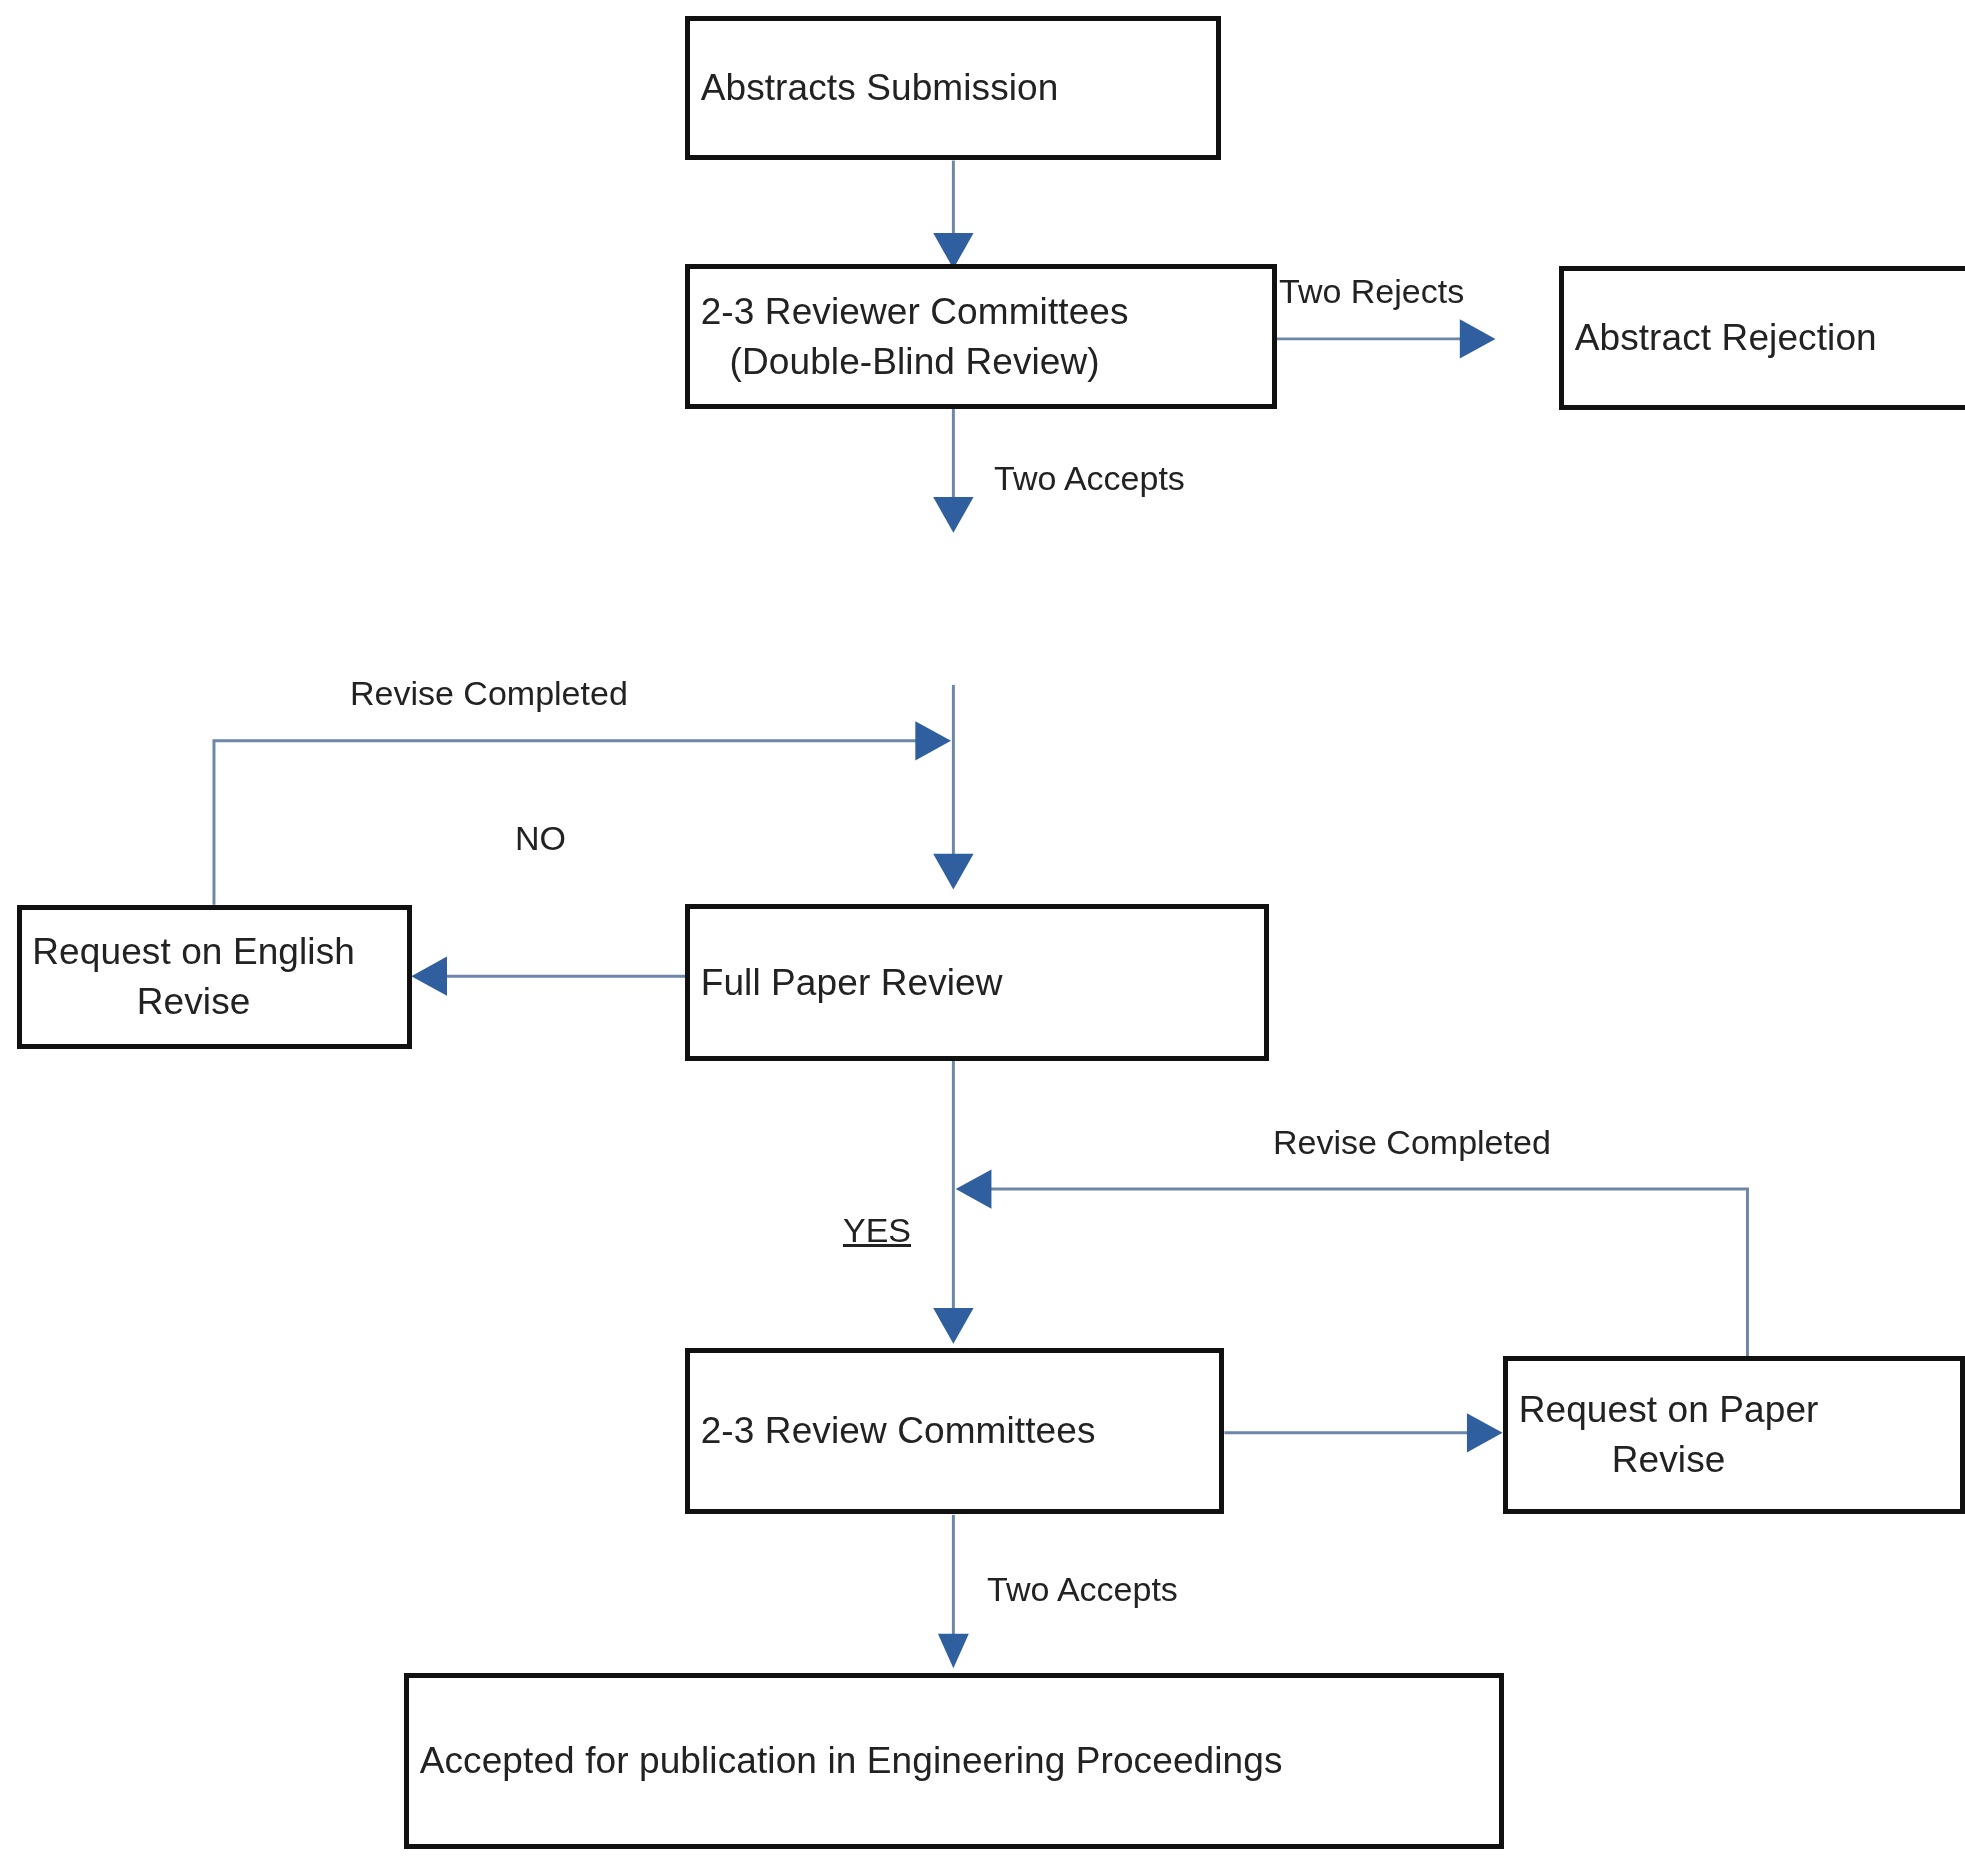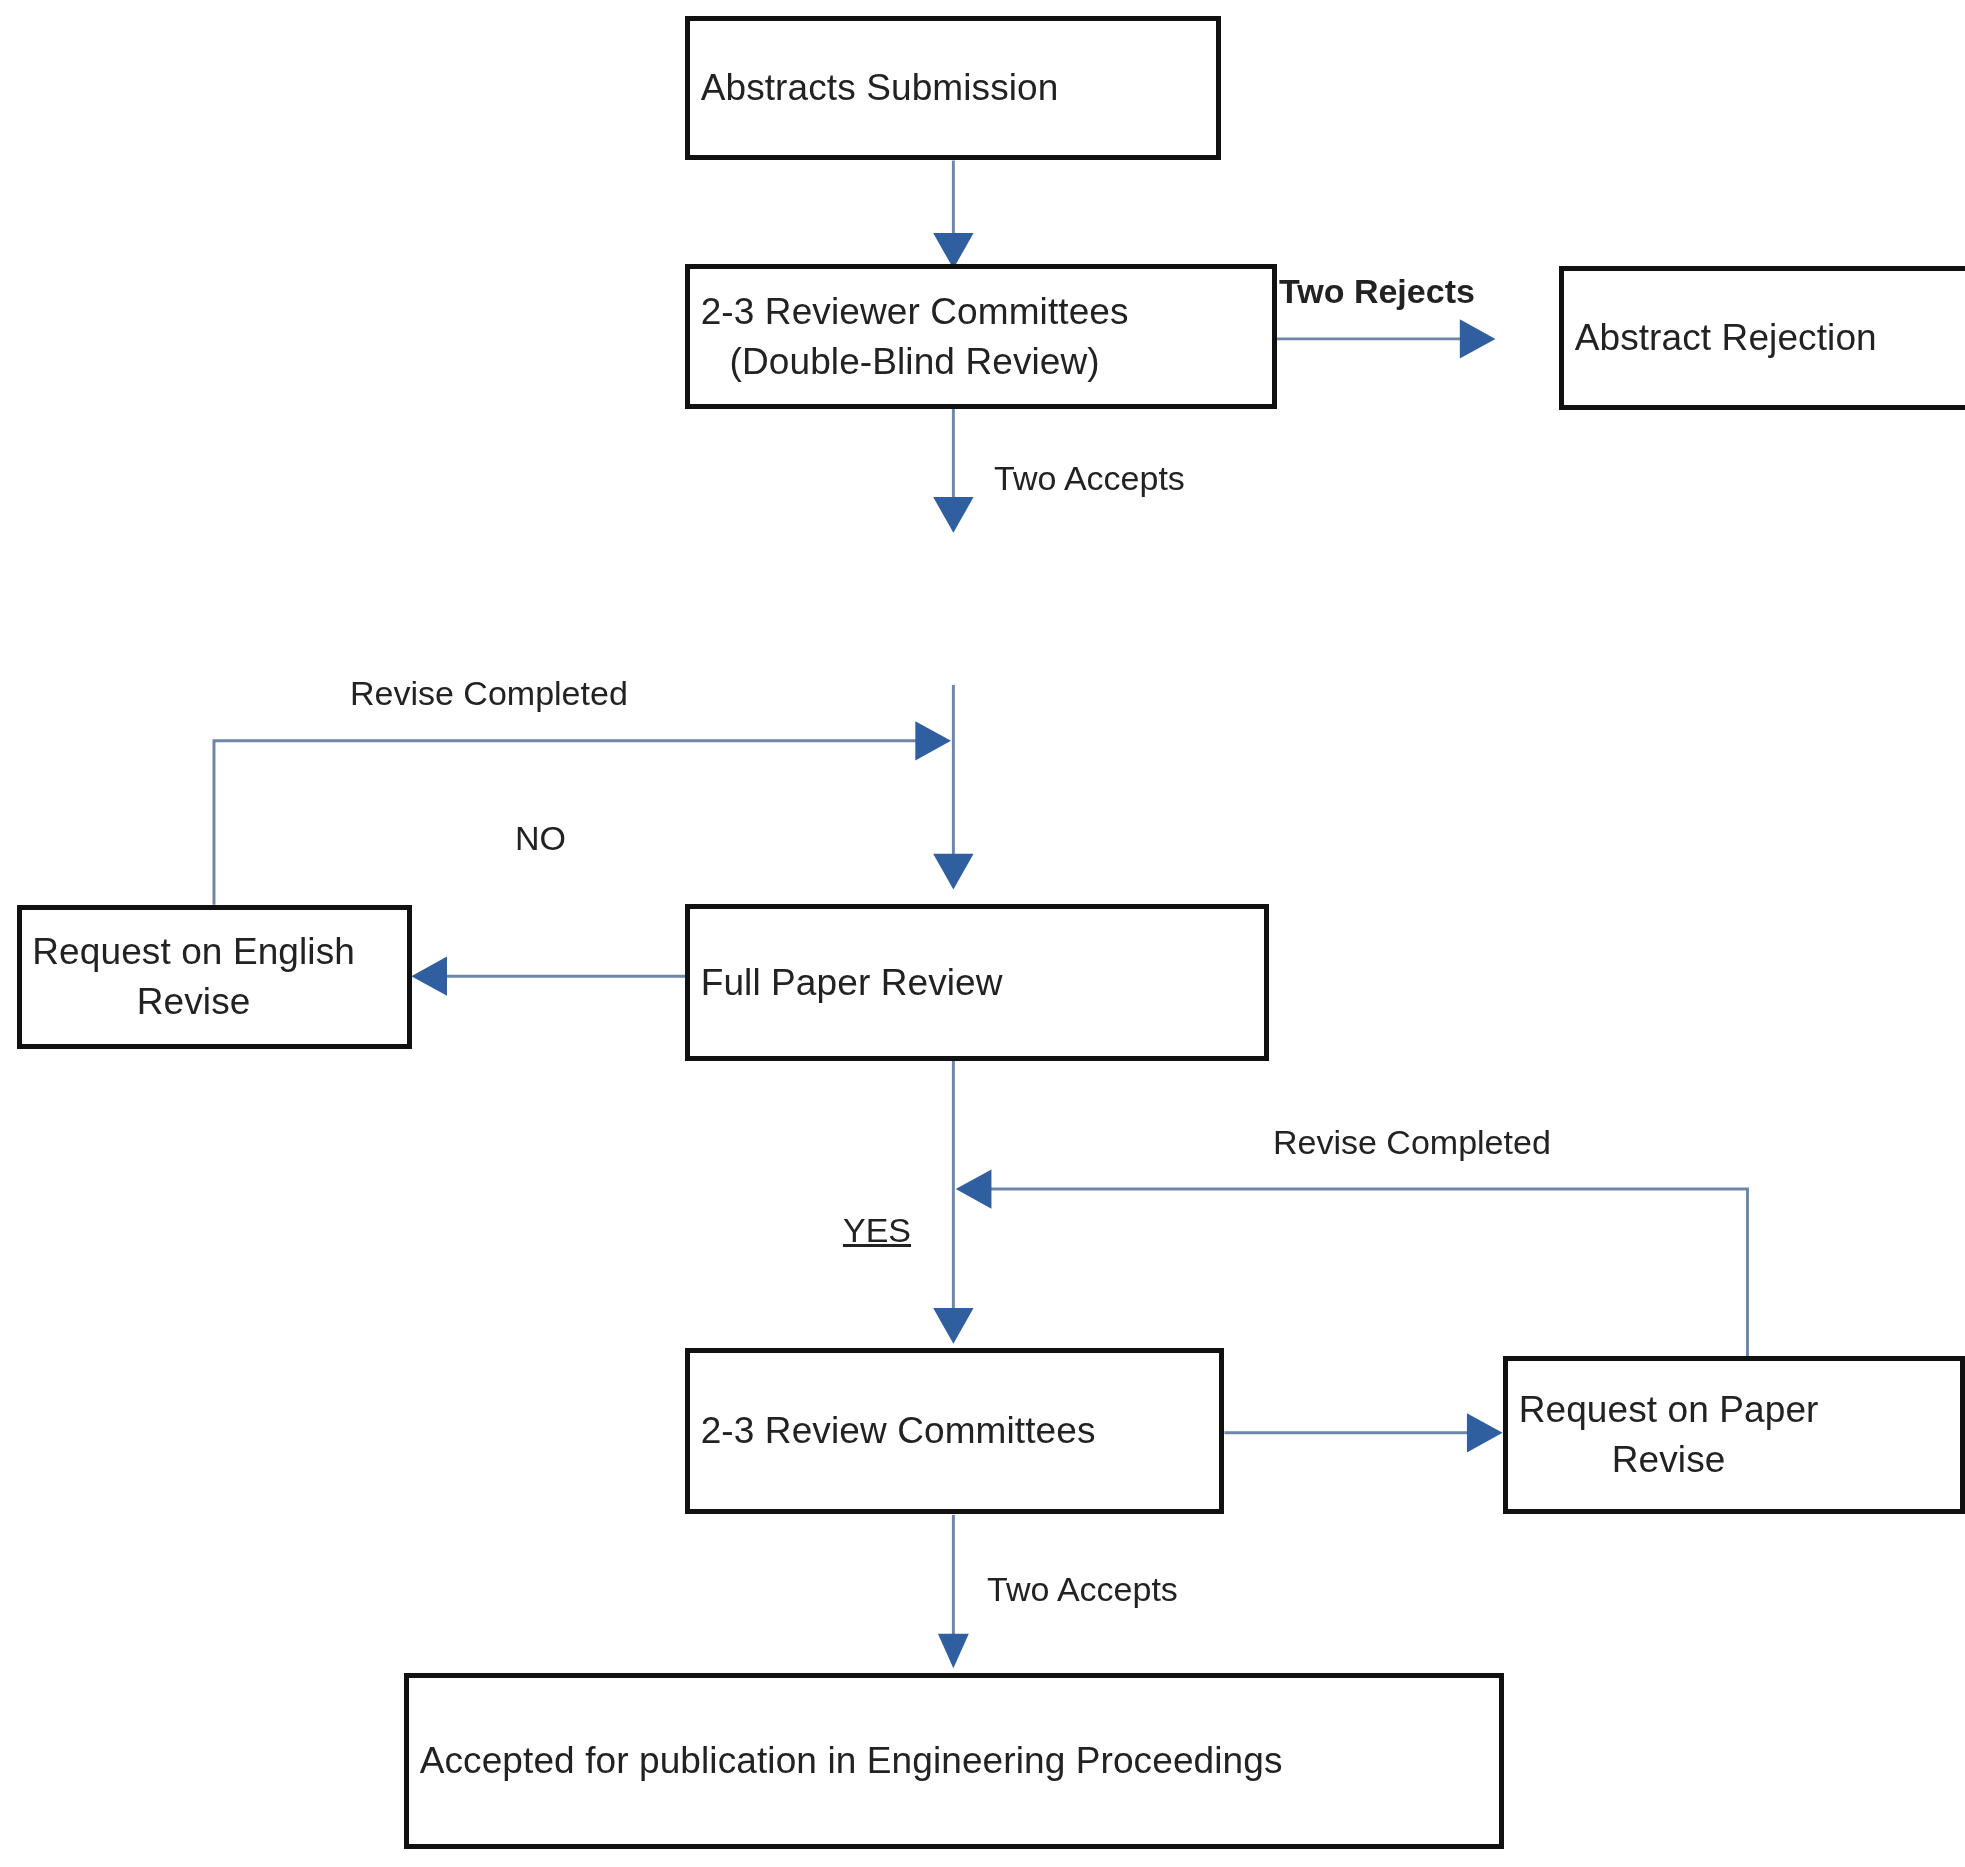--- a/index.html
+++ b/index.html
@@ -151,21 +151,21 @@
 
   <div class="node" style="left:1503px; top:1356px; width:462px; height:158px;">
     <span class="lbl">Request on Paper
 Revise</span>
   </div>
 
   <div class="node" style="left:404px; top:1673px; width:1100px; height:176px;">
     <span class="lbl">Accepted for publication in Engineering Proceedings</span>
   </div>
 
-  <div class="edge-label" style="left:1279px; top:271px;font-weight:bold;">Two Rejects</div>
+  <div class="edge-label" style="left:1279px; top:271px;">Two Rejects</div>
 
   <div class="edge-label" style="left:994px; top:458px;">Two Accepts</div>
 
   <div class="edge-label" style="left:350px; top:673px;">Revise Completed</div>
 
   <div class="edge-label" style="left:515px; top:818px;">NO</div>
 
   <div class="edge-label" style="left:1273px; top:1122px;">Revise Completed</div>
 
   <div class="edge-label" style="left:843px; top:1210px;text-decoration:underline;">YES</div>

